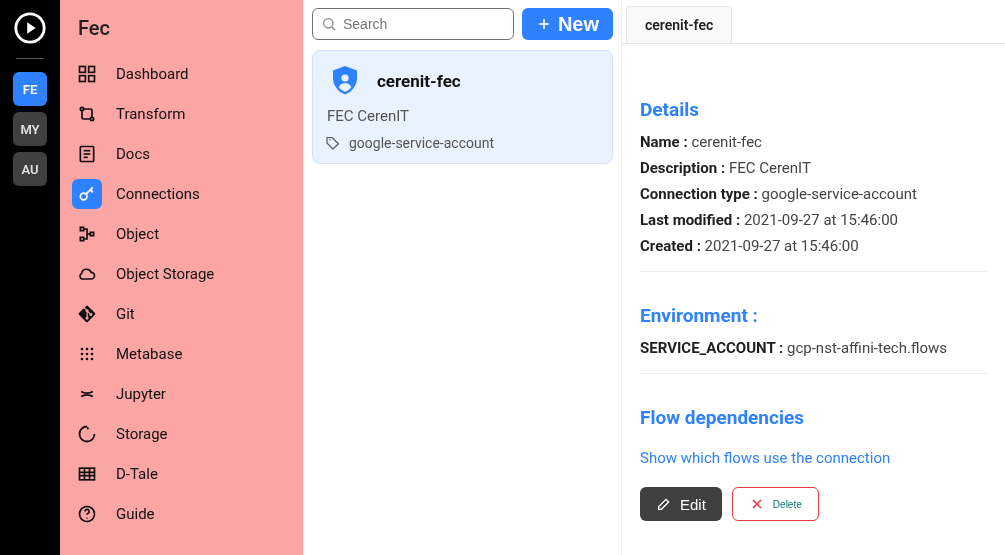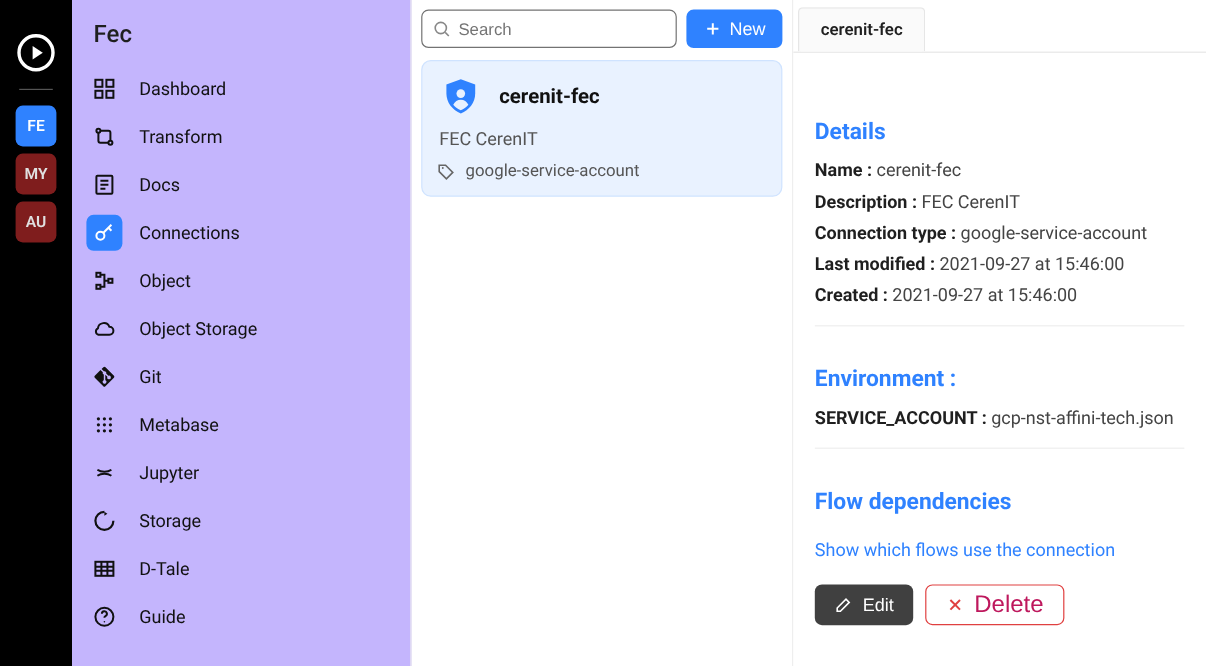--- a/index.html
+++ b/index.html
@@ -6,46 +6,46 @@
   html, body { height: 100%; font-family: -apple-system, BlinkMacSystemFont, "Segoe UI", Roboto, Arial, sans-serif; font-size: 14px; color: #1f1f1f; }
   body { display: flex; width: 1005px; height: 555px; overflow: hidden; background: #fff; }
 
   
   .rail {
     width: 60px;
     background: #000;
     display: flex;
     flex-direction: column;
     align-items: center;
-    padding-top: 26px;
+    padding-top: 10px;
     flex-shrink: 0;
   }
   .rail-logo {
     width: 36px; height: 36px;
     display:flex; align-items:center; justify-content:center;
     margin-bottom: 6px;
   }
   .rail-divider {
     width: 28px; height:1px; background:#555; margin: 6px 0 10px;
   }
   .ws-badge {
     width: 34px; height: 34px;
     border-radius: 6px;
     display:flex; align-items:center; justify-content:center;
     font-weight: 600; font-size: 13px;
     margin: 3px 0;
     cursor: pointer;
   }
   .ws-active { background: #2f82ff; color:#fff; }
-  .ws-inactive { background: #7f1d1d; color:#e0e0e0; }
+  .ws-inactive { background: #404040; color:#e0e0e0; }
 
   
   .sidebar {
-    width: 283px;
-    background: #c4b5fd;
+    width: 244px;
+    background: #fca5a5;
     flex-shrink: 0;
     padding-top: 10px;
     border-right: 1px solid #eee;
   }
   .sidebar-title {
     font-size: 20px; font-weight: 500;
     padding: 6px 18px 14px;
   }
   .nav-item {
     display:flex; align-items:center;
@@ -85,21 +85,21 @@
   }
   .search input {
     border:none; outline:none; width:100%; font-size:14px; background:transparent;
   }
   .btn-new {
     height:32px;
     background:#2f82ff; color:#fff;
     border:none; border-radius:6px;
     padding: 0 14px;
     display:flex; align-items:center; gap:6px;
-    font-size:15px; cursor:pointer;
+    font-size:20px; cursor:pointer;font-weight:bold;
   }
   .card {
     background:#e9f2ff;
     border:1px solid #cfe3ff;
     border-radius: 8px;
     padding: 10px 12px 12px;
   }
   .card-head { display:flex; align-items:center; gap:12px; margin-bottom:6px;}
   .card-icon { width:40px; height:40px; color:#2f82ff; display:flex;align-items:center;justify-content:center;}
   .card-title { font-size:17px; font-weight:700; color:#111;}
@@ -139,23 +139,23 @@
   .kv span.val { color:#444; font-weight:400; }
   hr.sep { border:none; border-top:1px solid #eee; margin: 16px 0 18px; }
   .link { color:#2f82ff; cursor:pointer; font-size:15px;margin-top:20px; }
   .btn-row { display:flex; gap:10px; margin-top:20px; }
   .btn-edit {
     background:#404040; color:#fff; border:none; border-radius:6px;
     height:34px; padding:0 16px; display:flex; align-items:center; gap:8px;
     font-size:15px; cursor:pointer;
   }
   .btn-delete {
-    background:#fff; color:#be185d; border:1px solid #e04040; border-radius:6px;
+    background:#fff; color:#0f766e; border:1px solid #e04040; border-radius:6px;
     height:34px; padding:0 16px; display:flex; align-items:center; gap:8px;
-    font-size:20px; cursor:pointer;
+    font-size:10px; cursor:pointer;
   }
 
   svg { display:block; }
 </style>
 </head>
 <body>
 
 <div class="rail">
   <div class="rail-logo">
     <svg width="34" height="34" viewBox="0 0 24 24" fill="none" stroke="#fff" stroke-width="2">
@@ -384,21 +384,21 @@
     <div class="kv">
       <b>Created :</b>
       <span class="val">2021-09-27 at 15:46:00</span>
     </div>
 
     <hr class="sep">
 
     <div class="section-h">Environment :</div>
     <div class="kv">
       <b>SERVICE_ACCOUNT :</b>
-      <span class="val">gcp-nst-affini-tech.json</span>
+      <span class="val">gcp-nst-affini-tech.flows</span>
     </div>
 
     <hr class="sep">
 
     <div class="section-h">Flow dependencies</div>
     <div class="link">Show which flows use the connection</div>
 
     <div class="btn-row">
       <button class="btn-edit">
         <span>

